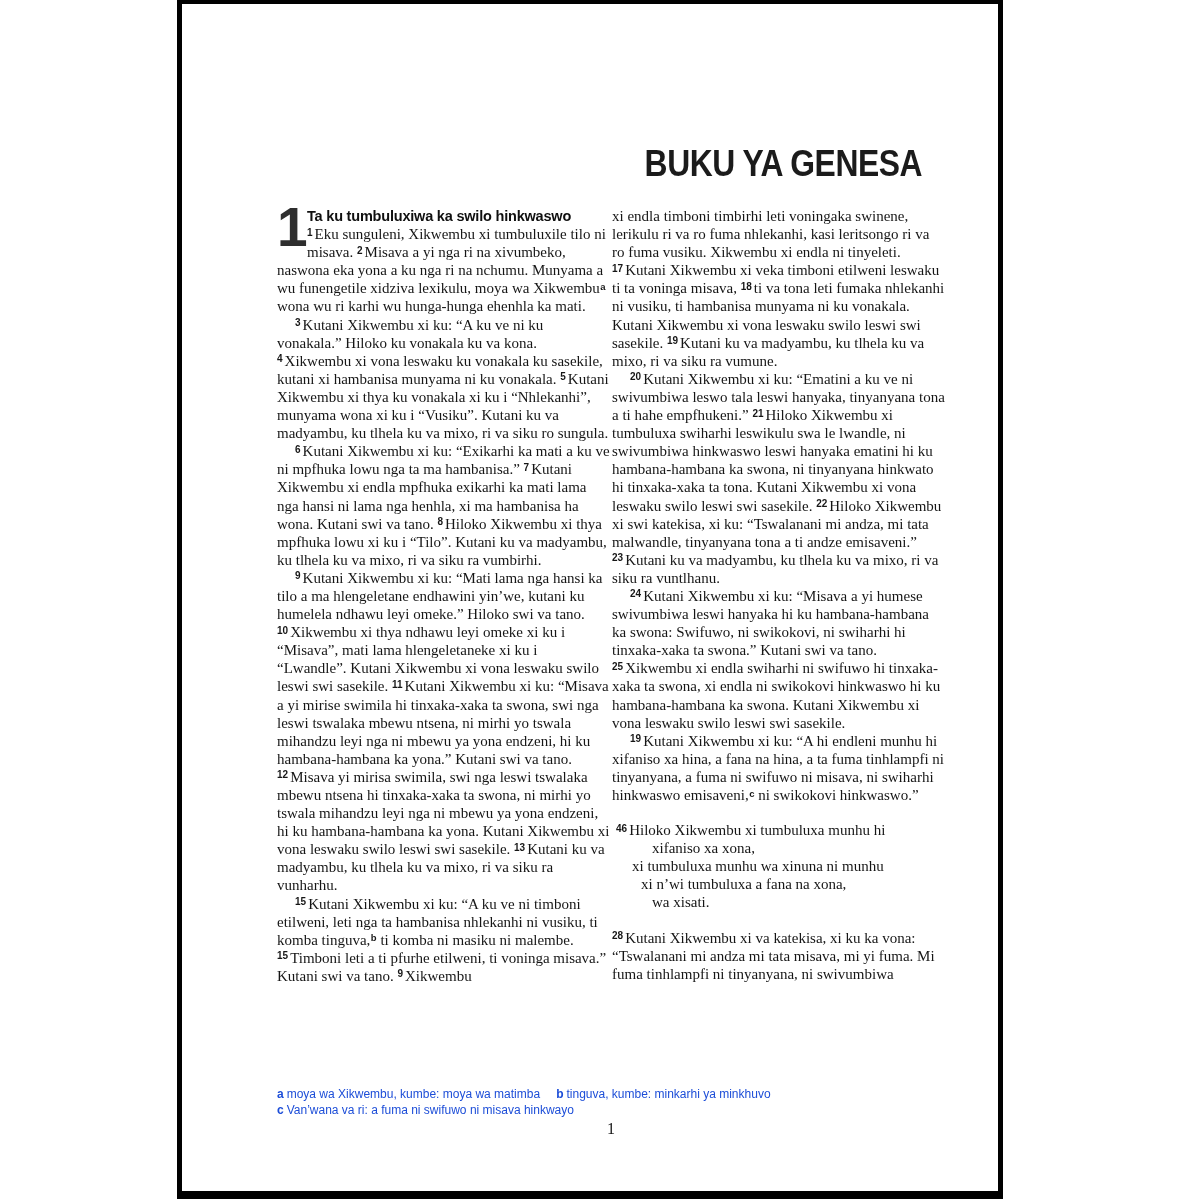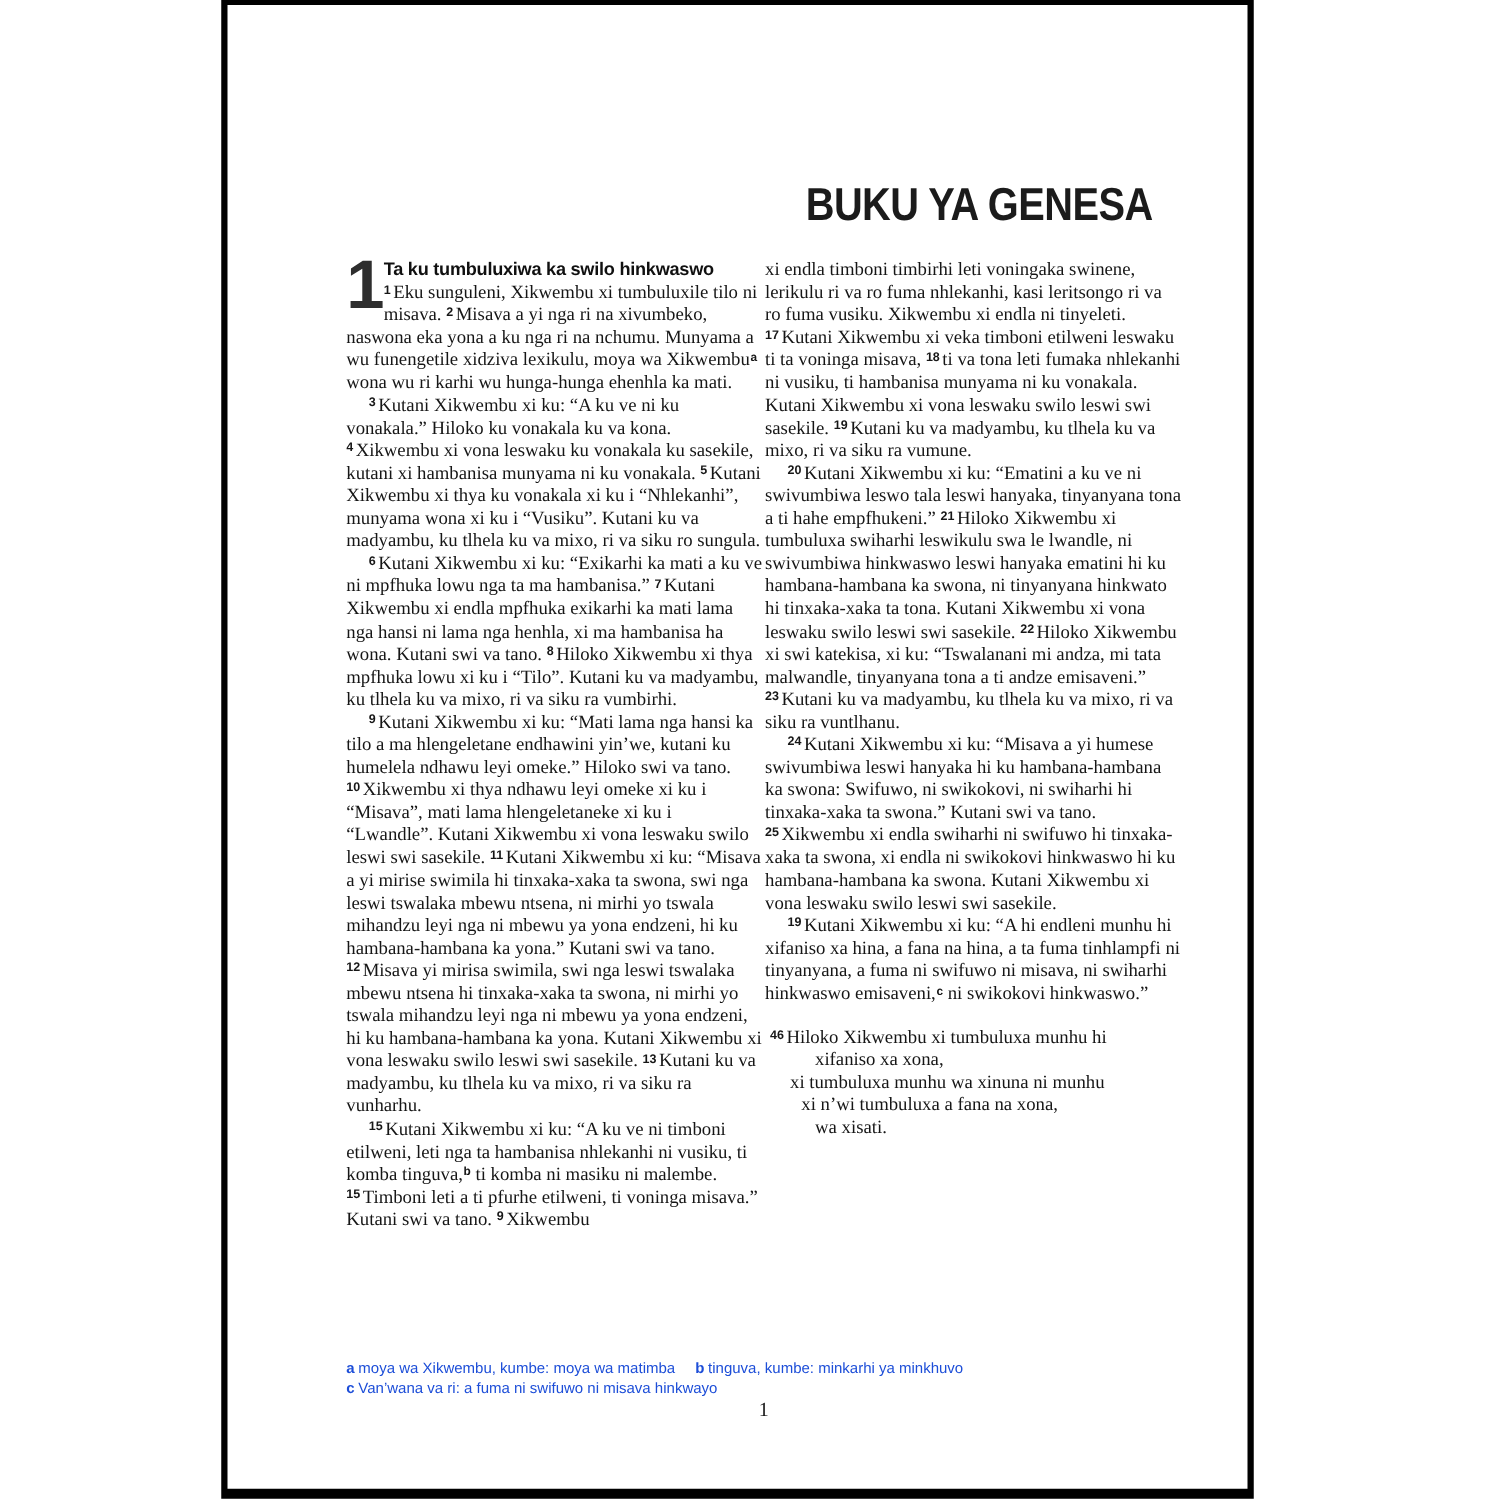--- a/index.html
+++ b/index.html
@@ -91,20 +91,21 @@
         <p class="body-par indent"><sup class="vn">20</sup>Kutani Xikwembu xi ku: “Ematini a ku ve ni swivumbiwa leswo tala leswi hanyaka, tinyanyana tona a ti hahe empfhukeni.” <sup class="vn">21</sup>Hiloko Xikwembu xi tumbuluxa swiharhi leswikulu swa le lwandle, ni swivumbiwa hinkwaswo leswi hanyaka ematini hi ku hambana-hambana ka swona, ni tinyanyana hinkwato hi tinxaka-xaka ta tona. Kutani Xikwembu xi vona leswaku swilo leswi swi sasekile. <sup class="vn">22</sup>Hiloko Xikwembu xi swi katekisa, xi ku: “Tswalanani mi andza, mi tata malwandle, tinyanyana tona a ti andze emisaveni.” <sup class="vn">23</sup>Kutani ku va madyambu, ku tlhela ku va mixo, ri va siku ra vuntlhanu.</p>
         <p class="body-par indent"><sup class="vn">24</sup>Kutani Xikwembu xi ku: “Misava a yi humese swivumbiwa leswi hanyaka hi ku hambana-hambana ka swona: Swifuwo, ni swikokovi, ni swiharhi hi tinxaka-xaka ta swona.” Kutani swi va tano. <sup class="vn">25</sup>Xikwembu xi endla swiharhi ni swifuwo hi tinxaka-xaka ta swona, xi endla ni swikokovi hinkwaswo hi ku hambana-hambana ka swona. Kutani Xikwembu xi vona leswaku swilo leswi swi sasekile.</p>
         <p class="body-par indent"><sup class="vn">19</sup>Kutani Xikwembu xi ku: “A hi endleni munhu hi xifaniso xa hina, a fana na hina, a ta fuma tinhlampfi ni tinyanyana, a fuma ni swifuwo ni misava, ni swiharhi hinkwaswo emisaveni,<sup class="fnr">c</sup> ni swikokovi hinkwaswo.”</p>
         <div class="poem">
           <div class="poem-line pl0m"><sup class="vn">46</sup>Hiloko Xikwembu xi tumbuluxa munhu hi</div>
           <div class="poem-line pl2">xifaniso xa xona,</div>
           <div class="poem-line pl0">xi tumbuluxa munhu wa xinuna ni munhu</div>
           <div class="poem-line pl1">xi n’wi tumbuluxa a fana na xona,</div>
           <div class="poem-line pl2">wa xisati.</div>
         </div>
+        <p class="body-par flush"><sup class="vn">28</sup>Kutani Xikwembu xi va katekisa, xi ku ka vona: “Tswalanani mi andza mi tata misava, mi yi fuma. Mi fuma tinhlampfi ni tinyanyana, ni swivumbiwa</p>
       </div>
   </div>
 
   <div class="footnotes">
       <div class="fn-row"><span class="fn-item"><span class="fn-marker">a</span>moya wa Xikwembu, kumbe: moya wa matimba</span><span class="fn-item"><span class="fn-marker">b</span>tinguva, kumbe: minkarhi ya minkhuvo</span></div>
       <div class="fn-row"><span class="fn-item"><span class="fn-marker">c</span>Van’wana va ri: a fuma ni swifuwo ni misava hinkwayo</span></div>
     </div>
 
   <div class="page-number">1</div>
 </div>

